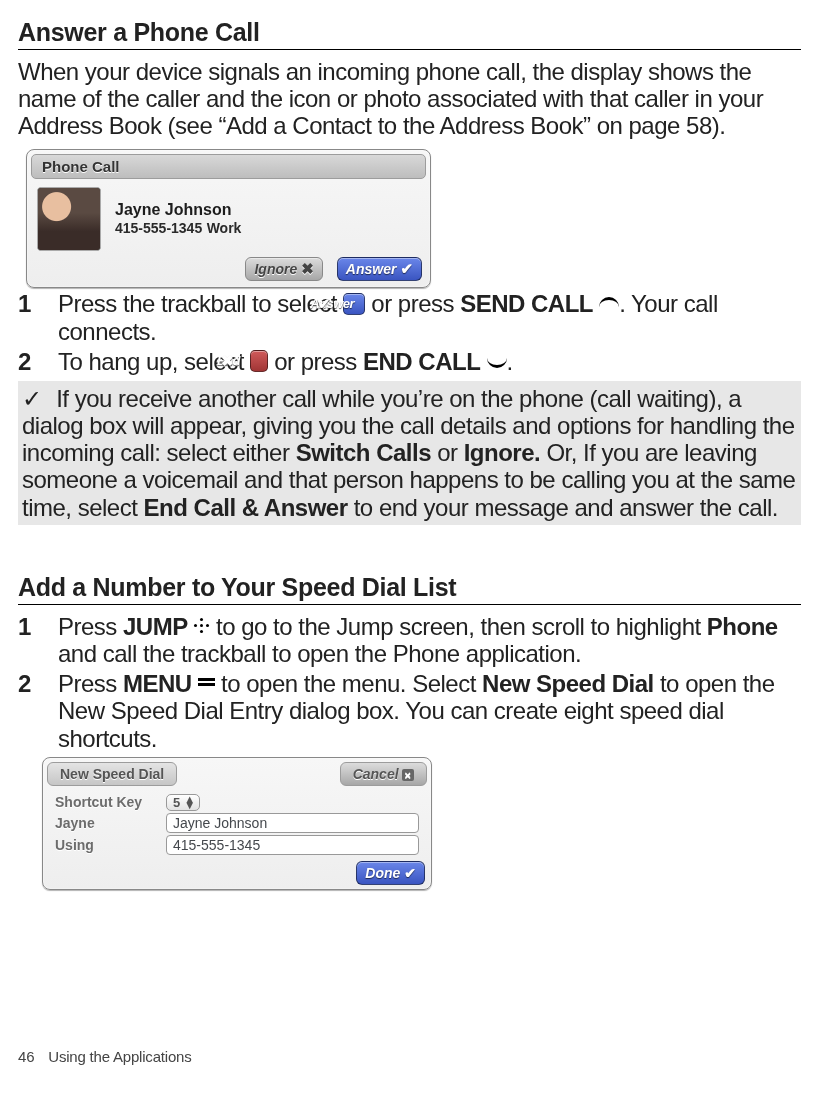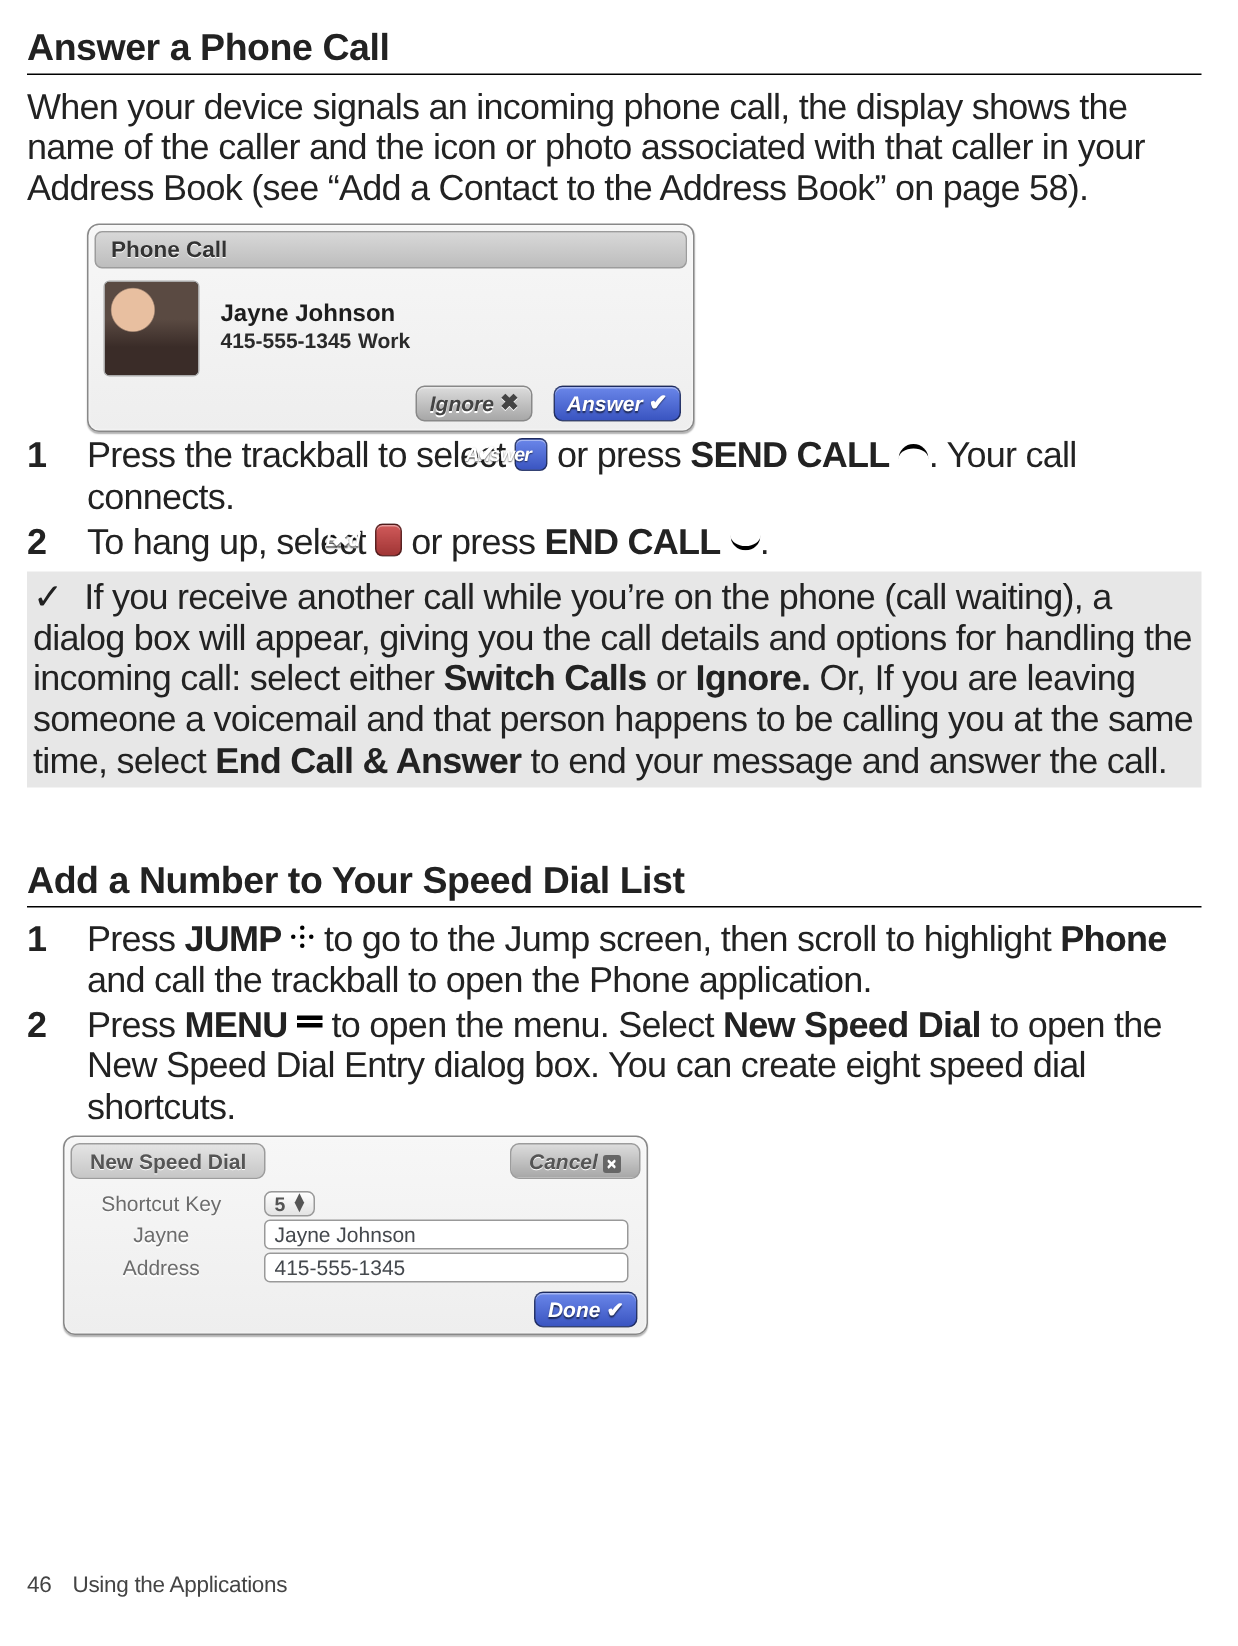--- a/index.html
+++ b/index.html
@@ -68,21 +68,21 @@
     display: inline-block;
     width: 28px;
   }
   .section2 {
     margin-top: 48px;
   }
 
   
   .pcall {
     width: 405px;
-    margin-left: 40px;
+    margin-left: 8px;
     border: 1px solid #888;
     border-radius: 8px;
     background: linear-gradient(#f7f7f7, #eee);
     box-shadow: inset 0 0 2px #fff, 0 1px 1px rgba(0,0,0,0.3);
     overflow: hidden;
     padding: 4px;
     box-sizing: border-box;
   }
   .pcall .titlebar {
     background: linear-gradient(#d8d8d8, #bdbdbd);
@@ -274,25 +274,25 @@
   .sd-form {
     padding: 6px 8px 0 8px;
   }
   .sd-row {
     display:flex;
     align-items:center;
     margin: 2px 0;
   }
   .sd-label {
     width: 105px;
-    text-align: center;
-    margin-right: 16px;
+    text-align: left;
+    margin-right: 6px;
     font-family: Verdana, Geneva, sans-serif;
     font-size: 14px;
-    font-weight: 400;
+    font-weight: 700;
     color: #6c6c6c;
     text-shadow: 0 1px 0 #fff;
   }
   .sd-field {
     flex: 1;
     border: 1px solid #999;
     border-radius: 4px;
     background: #fff;
     font-family: Verdana, Geneva, sans-serif;
     font-size: 14px;
@@ -417,21 +417,21 @@
           <span class="sd-select">
             <span>5</span>
             <span class="arrows">▲<br>▼</span>
           </span>
         </div>
         <div class="sd-row">
           <div class="sd-label">Jayne</div>
           <div class="sd-field">Jayne Johnson</div>
         </div>
         <div class="sd-row">
-          <div class="sd-label">Address</div>
+          <div class="sd-label">Using</div>
           <div class="sd-field">415-555-1345</div>
         </div>
       </div>
       <div class="sd-done">
         <span class="devicebtn donebtn">
           <span>Done</span>
           <span class="ck">✔</span>
         </span>
       </div>
     </div>

